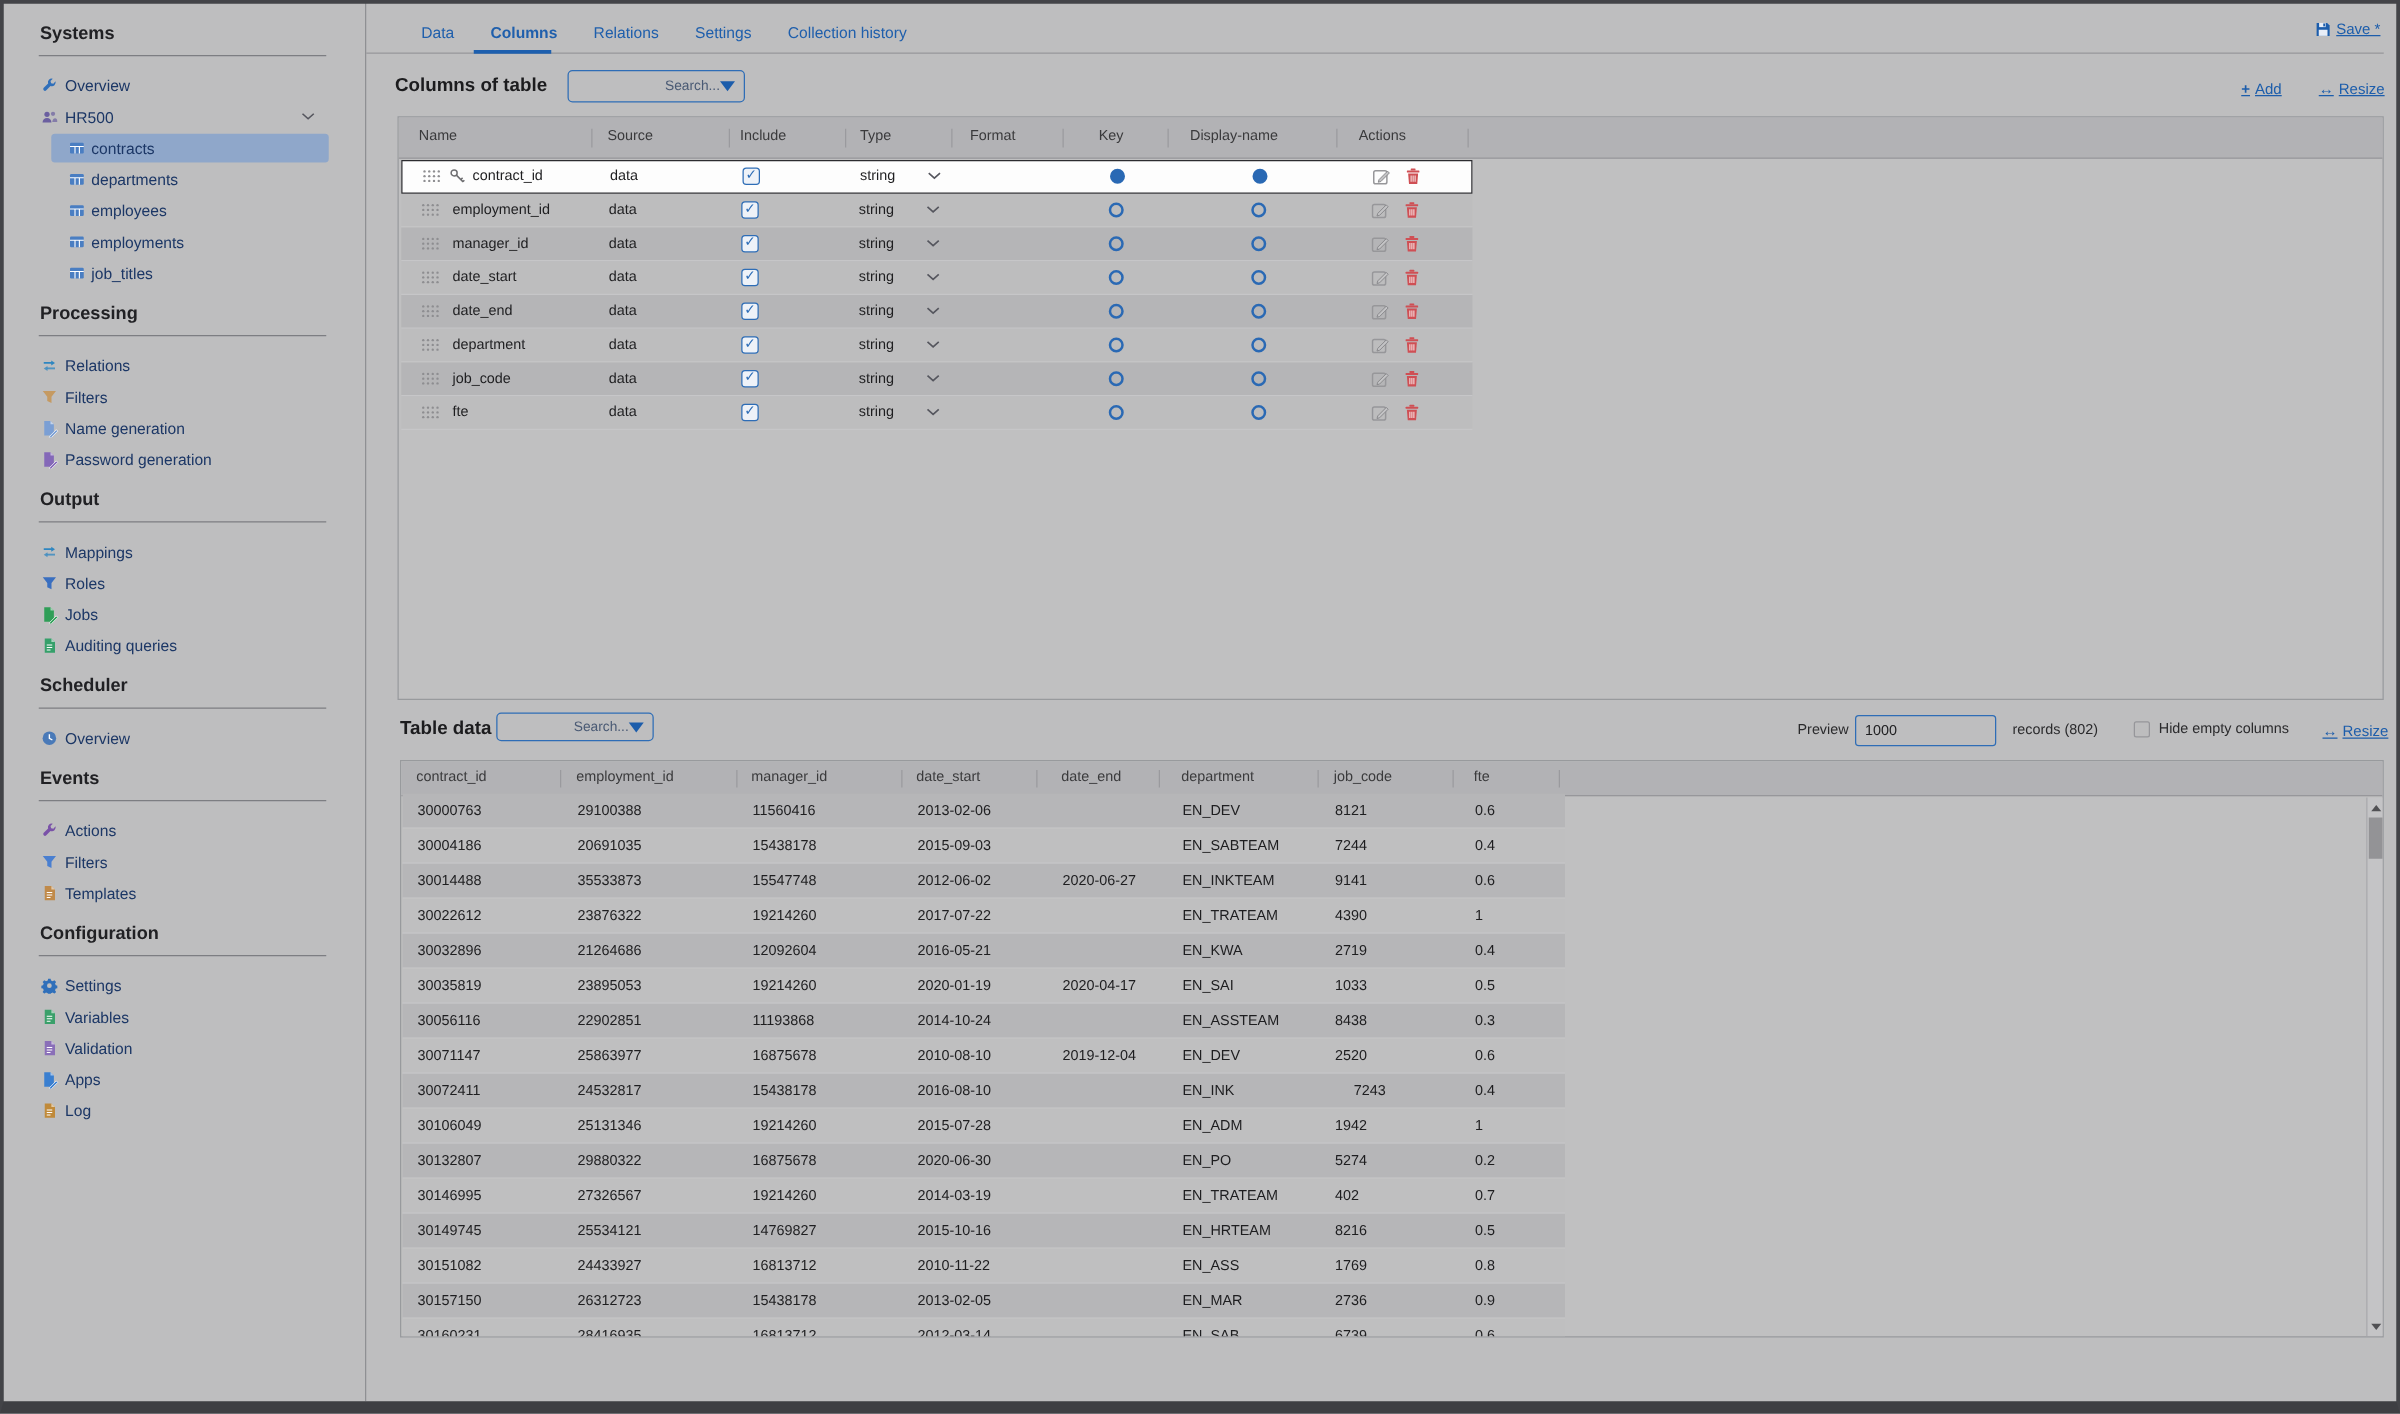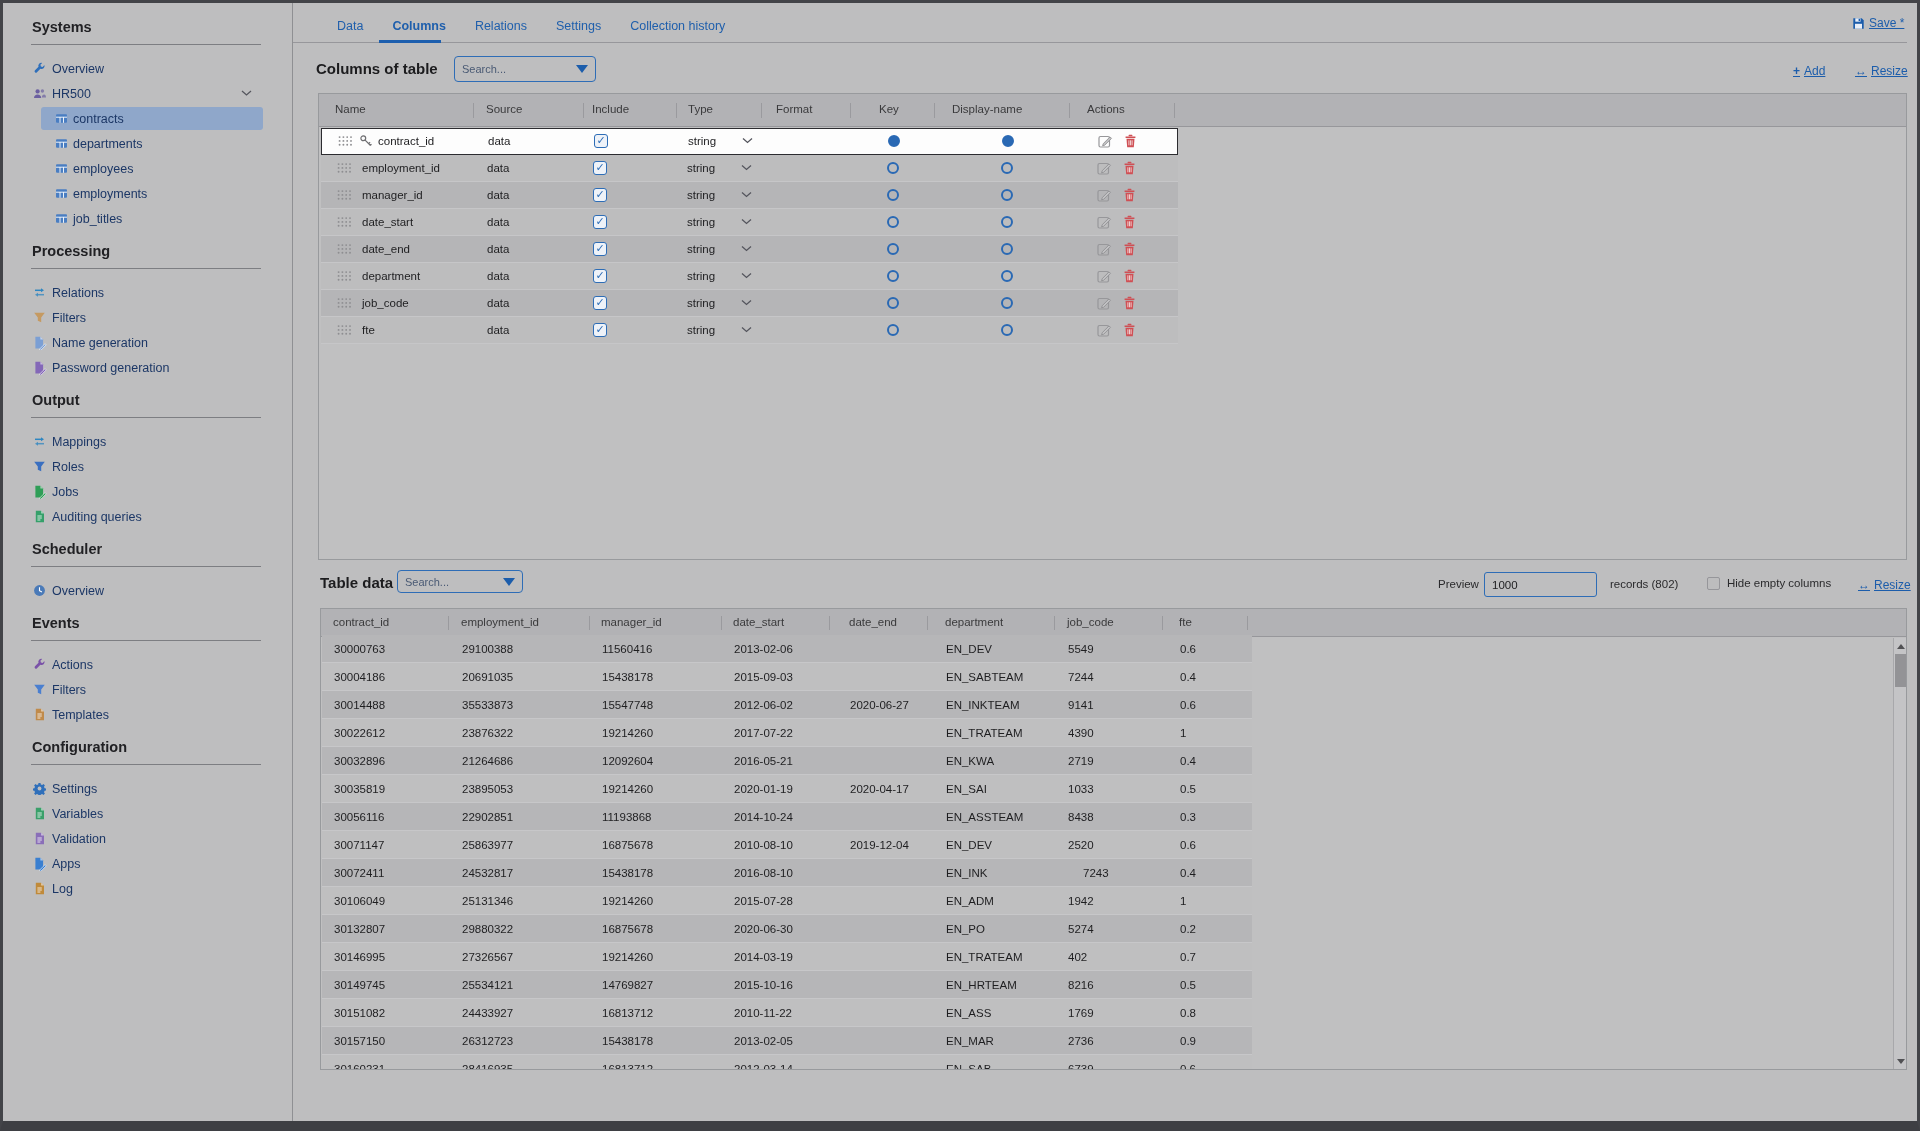--- a/index.html
+++ b/index.html
@@ -26,21 +26,21 @@
   svg{display:block;}
   
   .tab{font-size:12.5px;color:#1f5fac;cursor:default;white-space:nowrap;}
   .tab.active{font-weight:bold;}
   #tabbar{position:absolute;left:337px;top:19px;display:flex;gap:29px;}
   #tabs-rule{position:absolute;left:293px;top:42px;width:1614px;height:1px;background:#97979b;}
   #active-underline{position:absolute;left:379px;top:40px;width:62px;height:3px;background:#1d5fae;}
   .blue-link{font-size:12px;color:#1c5dab;white-space:nowrap;display:flex;align-items:center;gap:4px;cursor:default;text-decoration:underline;}
   .h-section{font-size:15px;font-weight:bold;color:#1c1c1e;white-space:nowrap;}
   
-  .combo{position:absolute;border:1.5px solid #2e6db6;border-radius:4px;display:flex;align-items:center;padding:0 7px;background:transparent;}
+  .combo{position:absolute;border:1.5px solid #2e6db6;border-radius:4px;display:flex;align-items:center;padding:0 7px;background:transparent;text-align:right;}
   .combo .ph{font-size:11px;color:#4a5a74;flex:1;}
   .combo .tri{width:0;height:0;border-left:6px solid transparent;border-right:6px solid transparent;border-top:8px solid #1c5dab;}
   
   .panel{position:absolute;background:#c0c0c1;border:1px solid #989a9d;}
   .gridhead{position:absolute;left:0;right:0;top:0;background:#b2b2b5;border-bottom:1px solid #97979b;}
   .ghlabel{position:absolute;font-size:11.5px;color:#3a3a3c;white-space:nowrap;}
   .gtick{position:absolute;width:1px;background:#9a9a9e;}
   
   .crow{position:absolute;left:2px;width:857px;height:27px;}
   .crow.striped-a{background:#b5b5b7;border-bottom:1px solid #c6c6c8;}
@@ -804,21 +804,21 @@
         <div class="gtick" style="left: 926px; top: 7px; height: 14px;"></div>
       </div>
     <div id="data-rows">
         <div class="drow striped-a" style="top: 26px;">
           <span style="left: 12px;">30000763</span>
           <span style="left: 140px;">29100388</span>
           <span style="left: 280px;">11560416</span>
           <span style="left: 412px;">2013-02-06</span>
           <span style="left: 528px;"></span>
           <span style="left: 624px;">EN_DEV</span>
-          <span style="left: 746px;">5549</span>
+          <span style="left: 746px;">8121</span>
           <span style="left: 858px;">0.6</span>
         </div>
         <div class="drow striped-b" style="top: 54px;">
           <span style="left: 12px;">30004186</span>
           <span style="left: 140px;">20691035</span>
           <span style="left: 280px;">15438178</span>
           <span style="left: 412px;">2015-09-03</span>
           <span style="left: 528px;"></span>
           <span style="left: 624px;">EN_SABTEAM</span>
           <span style="left: 746px;">7244</span>

